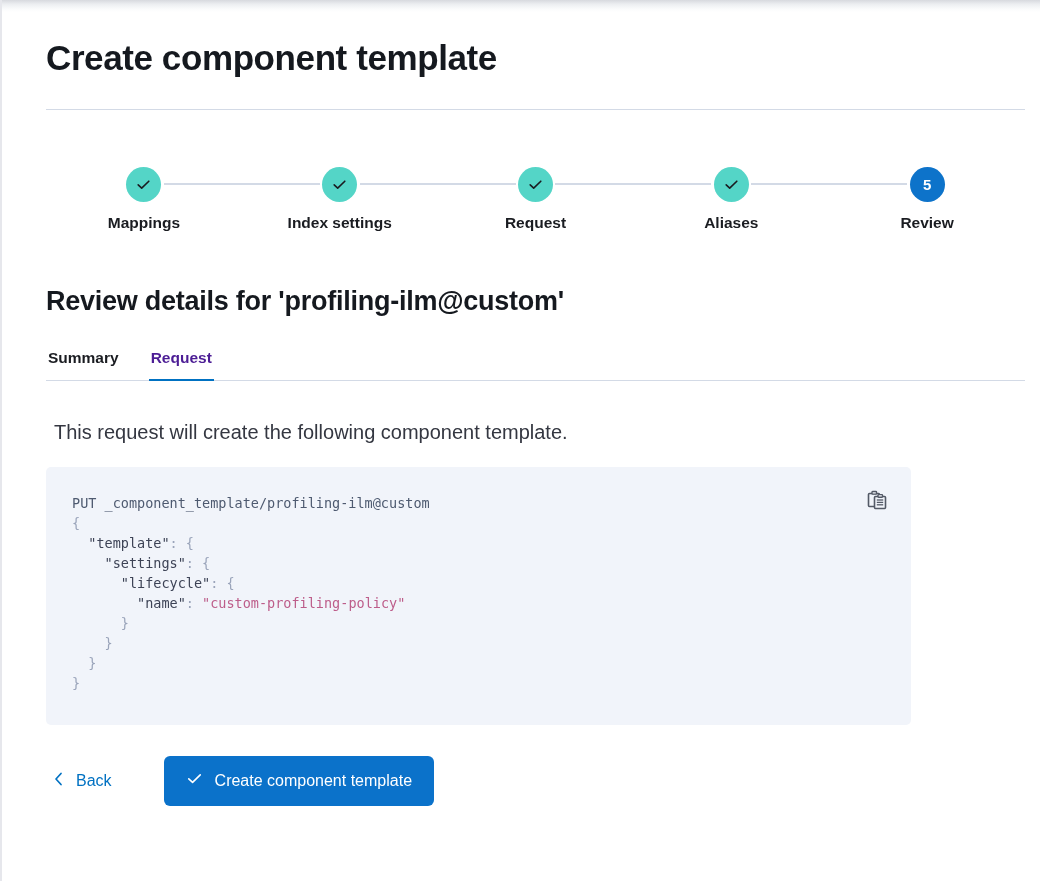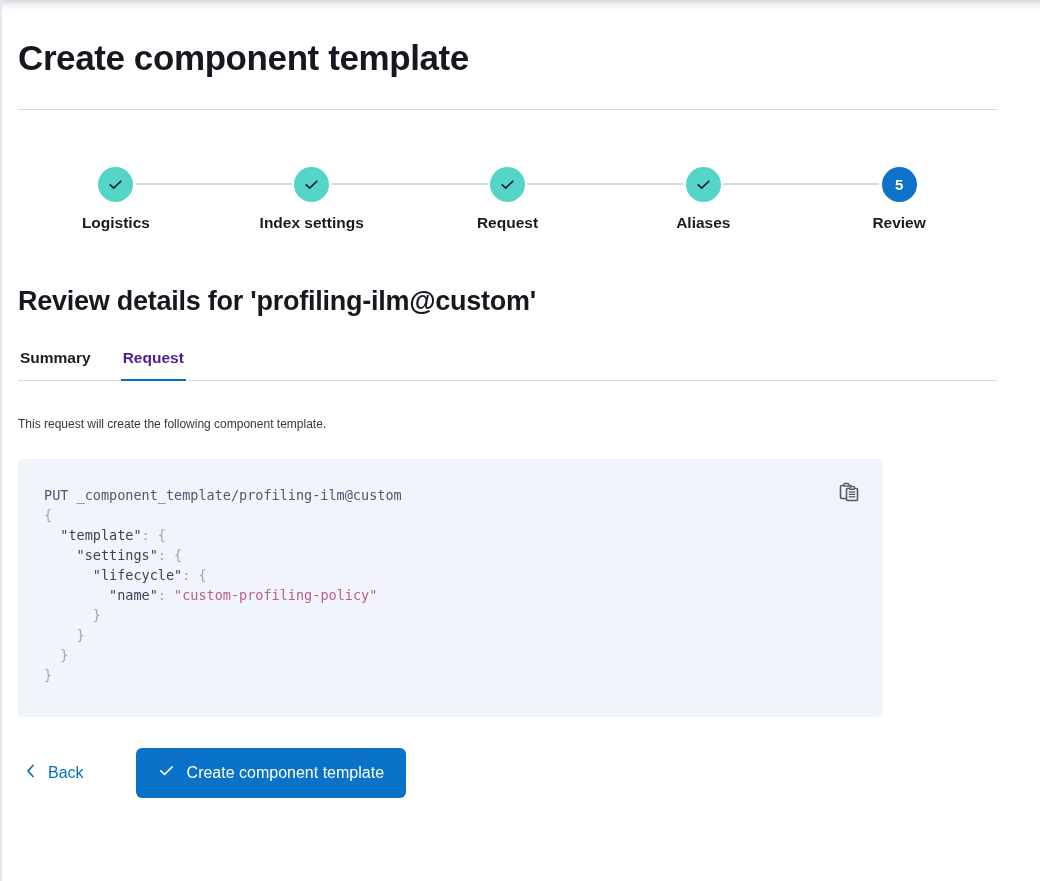--- a/index.html
+++ b/index.html
@@ -18,21 +18,21 @@
     overflow: hidden;
   }
   
   #top-shade {
     position: absolute; top: 0; left: 0; right: 0; height: 12px;
     background: linear-gradient(to bottom, #d7d9de 0%, #eceef1 35%, #fafbfc 75%, #ffffff 100%);
     pointer-events: none;
   }
   #content {
     position: absolute;
-    left: 16px; top: 0; width: 979px;
+    left: 44px; top: 0; width: 979px;
   }
 
   
   .page-title {
     font-size: 35px;
     font-weight: 700;
     color: #15191f;
     letter-spacing: -0.4px;
     margin: 0;
     padding-top: 36px;
@@ -131,23 +131,23 @@
   .tab.active::after {
     content: "";
     position: absolute;
     left: 0; right: 0; bottom: -1px;
     height: 2px;
     background: #0071c2;
   }
 
   
   .desc {
-    font-size: 12px;
+    font-size: 20px;
     color: #343741;
-    margin: 0;
+    margin: 8px;
     padding-top: 31px;
     line-height: 24px;
   }
 
   
   .code-panel {
     position: relative;
     margin-top: 23px;
     width: 865px;
     background: #f1f4fa;
@@ -234,21 +234,21 @@
       <div class="step">
 
         <span class="conn-right"></span>
         <span class="step-circle complete">
           <span>
             <svg width="17" height="17" viewBox="0 0 16 16" fill="none">
               <path d="M3 8.3L6.3 11.4L13 4.9" stroke="#1a1c21" stroke-width="1.5" stroke-linecap="round" stroke-linejoin="round"></path>
             </svg>
           </span>
         </span>
-        <span class="step-label">Logistics</span>
+        <span class="step-label">Mappings</span>
       </div>
 
       <div class="step">
         <span class="conn-left"></span>
         <span class="conn-right"></span>
         <span class="step-circle complete">
           <span>
             <svg width="17" height="17" viewBox="0 0 16 16" fill="none">
               <path d="M3 8.3L6.3 11.4L13 4.9" stroke="#1a1c21" stroke-width="1.5" stroke-linecap="round" stroke-linejoin="round"></path>
             </svg>

